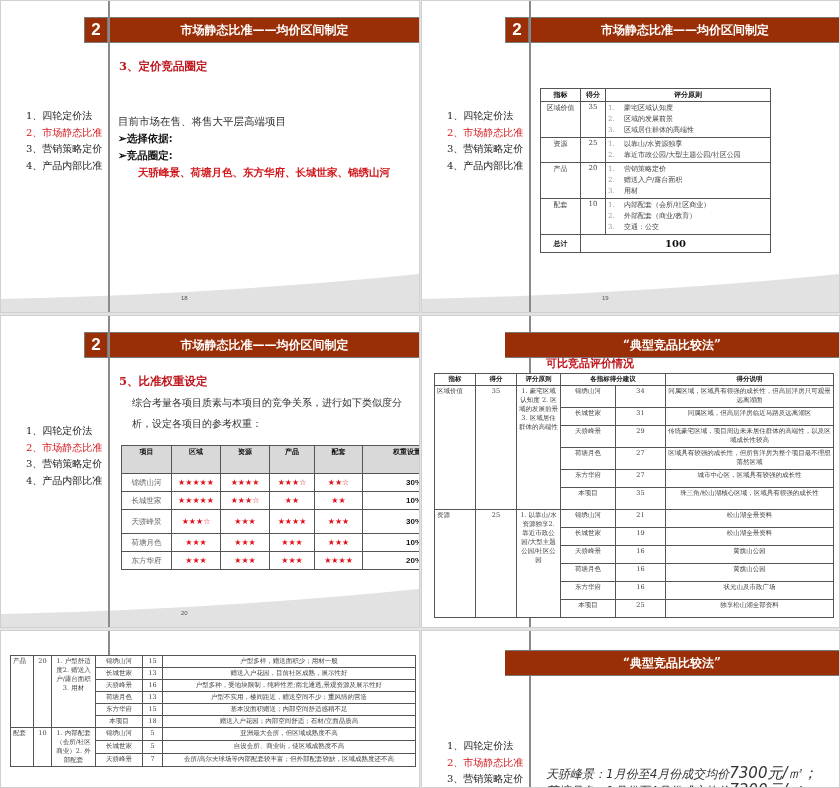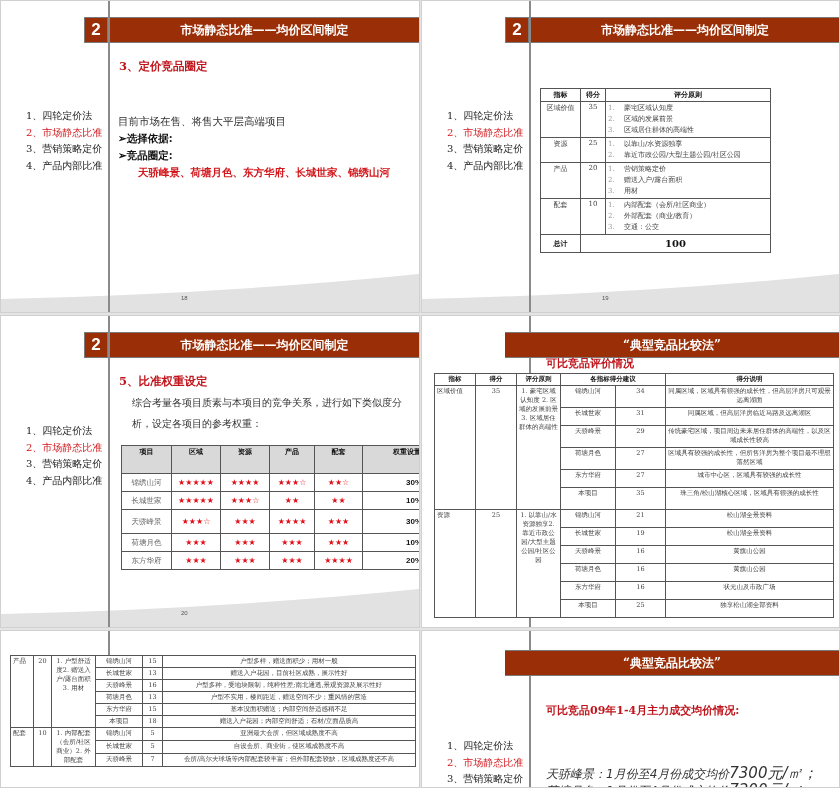--- a/index.html
+++ b/index.html
@@ -346,21 +346,20 @@
           <td class="c">7</td>
           <td class="c">会所/高尔夫球场等内部配套较丰富；但外部配套较缺，区域成熟度还不高</td>
         </tr>
   </tbody>
     </table>
 </div>
 
 <div class="slide s6">
   <div class="vline"></div>
   <div class="hdr-bar hdr-bar-wide" style="top:19px">“典型竞品比较法”</div>
-  <div class="red-sub" style="left:124px;top:72px">可比竞品09年1-4月主力成交均价情况:</div>
   <div class="nav" style="top:107px">
     <div>1、四轮定价法</div>
     <div class="active">2、市场静态比准</div>
     <div>3、营销策略定价</div>
   </div>
   <div class="price" style="left:124px;top:133px">
     <span>天骄峰景：1月份至4月份成交均价</span><span class="big">7300元/㎡；</span>
   </div>
   <div class="price" style="left:124px;top:150px">
     <span>荷塘月色：1月份至4月份成交均价</span><span class="big">7200元/㎡；</span>

